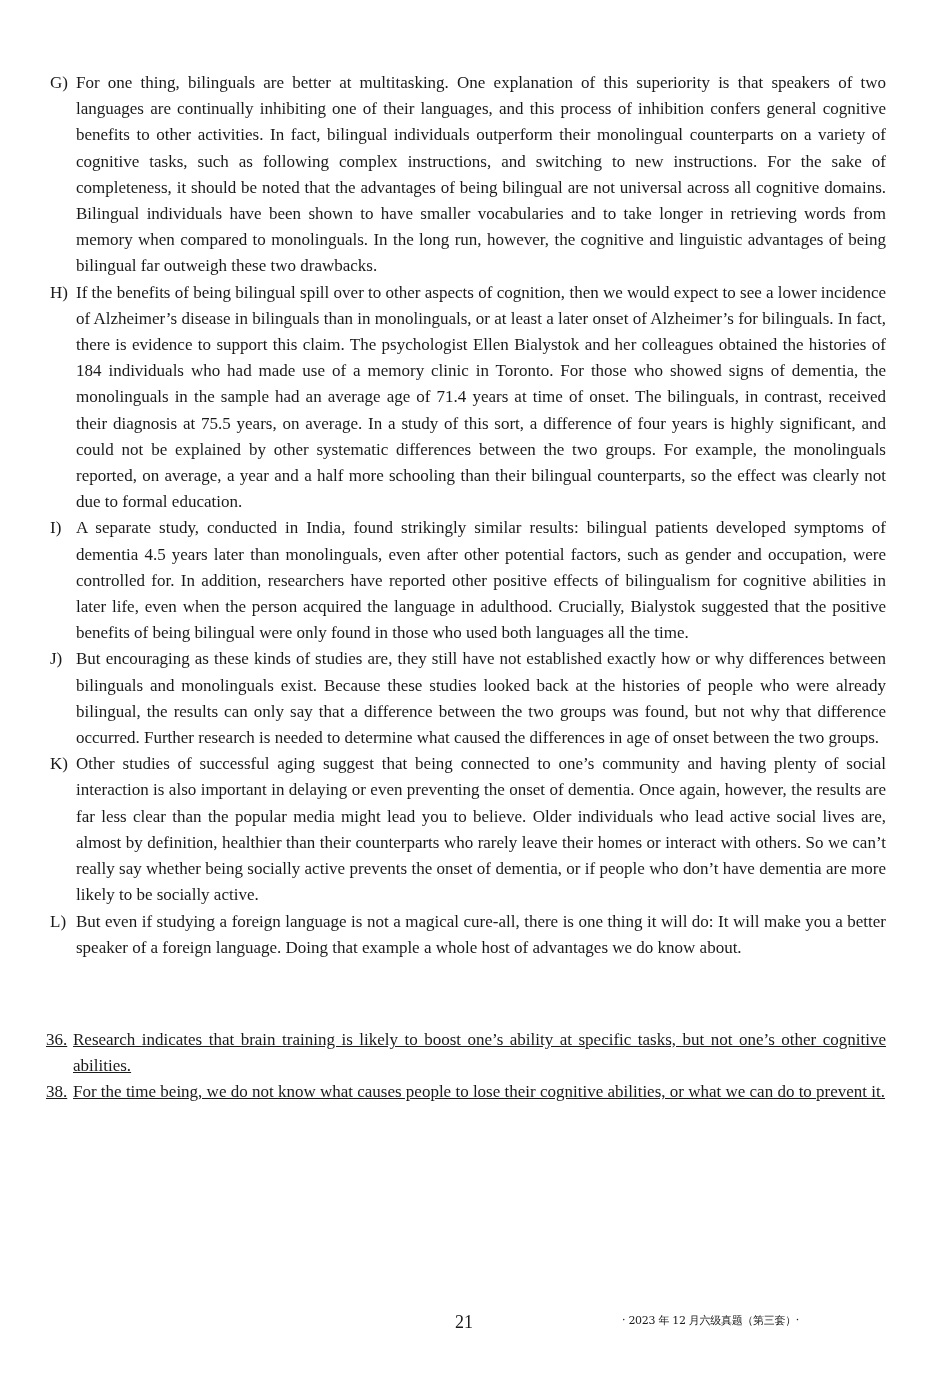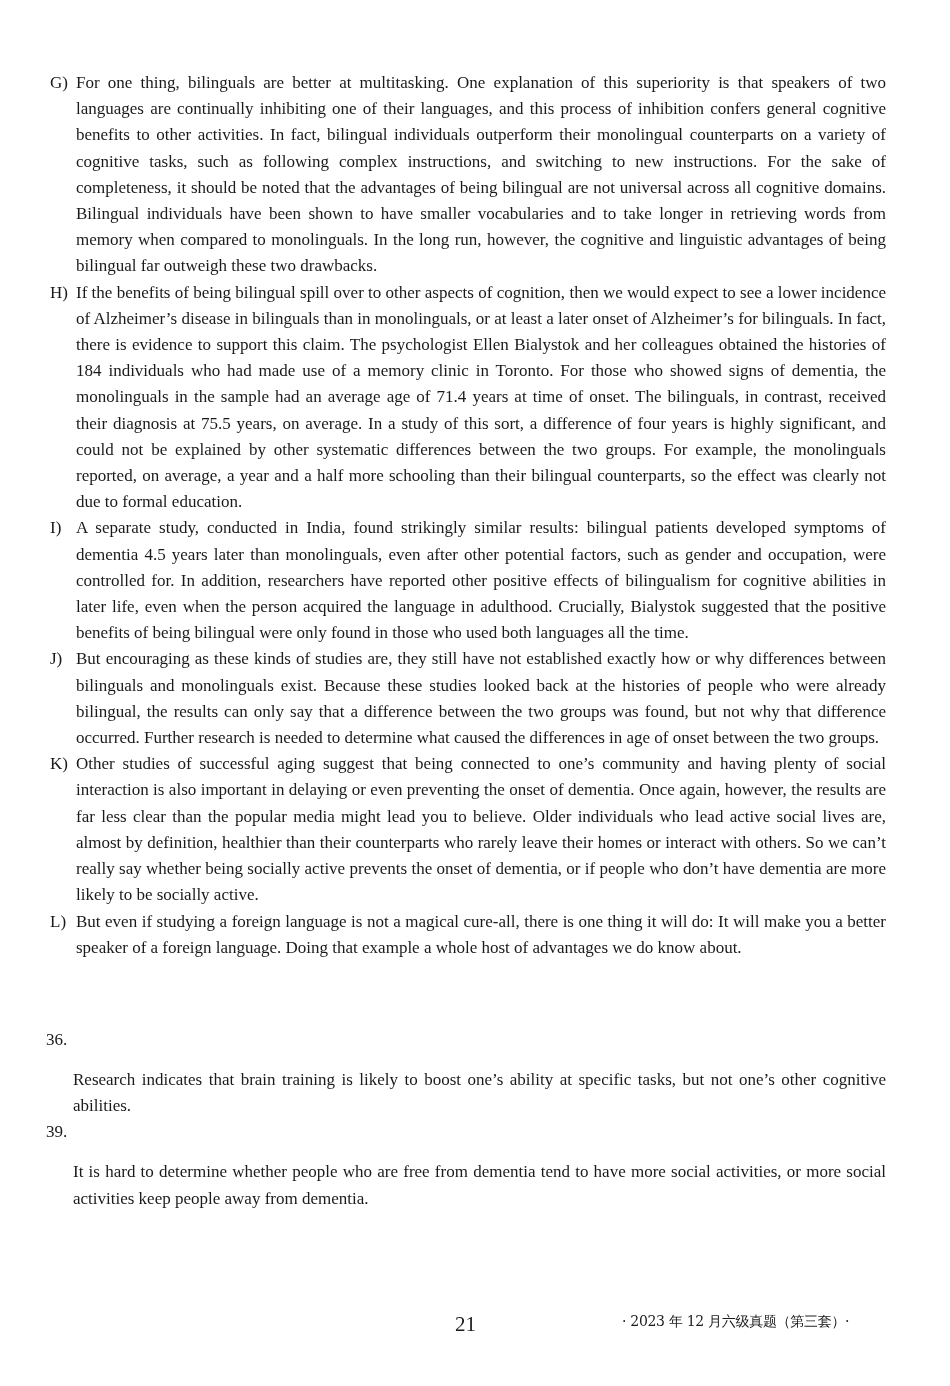--- a/index.html
+++ b/index.html
@@ -49,42 +49,42 @@
       left: 46px;
       top: 1027px;
       width: 840px;
     }
     .q {
       display: flex;
       font-size: 17px;
       line-height: 26.2px;
       text-align: justify;
       margin: 0;
+      text-decoration: underline;
     }
     .q .num {
       flex: 0 0 27px;
       width: 27px;
       white-space: nowrap;
     }
     .q .qtext {
       flex: 1 1 auto;
       text-align: justify;
-      margin-top: 40px;
     }
     .footer-page {
       position: absolute;
       left: 455px;
       top: 1312px;
-      font-size: 21px;
+      font-size: 18px;
     }
     .footer-title {
       position: absolute;
       left: 622px;
       top: 1313px;
-      font-size: 14px;
+      font-size: 11px;
       font-family: "DejaVu Serif", "Liberation Serif", serif;
       white-space: nowrap;
       letter-spacing: -0.3px;
     }
   </style>
 </head>
 <body>
 
 <div class="page">
 
@@ -114,21 +114,21 @@
       <span class="body">But even if studying a foreign language is not a magical cure-all, there is one thing it will do: It will make you a better speaker of a foreign language. Doing that example a whole host of advantages we do know about.</span>
     </div>
   </div>
 
   <div class="questions">
     <div class="q">
       <span class="num">36.</span>
       <span class="qtext">Research indicates that brain training is likely to boost one’s ability at specific tasks, but not one’s other cognitive abilities.</span>
     </div>
     <div class="q">
-      <span class="num">39.</span>
-      <span class="qtext">It is hard to determine whether people who are free from dementia tend to have more social activities, or more social activities keep people away from dementia.</span>
+      <span class="num">38.</span>
+      <span class="qtext">For the time being, we do not know what causes people to lose their cognitive abilities, or what we can do to prevent it.</span>
     </div>
   </div>
 
   <div class="footer-page">21</div>
   <div class="footer-title">· 2023 年 12 月六级真题（第三套）·</div>
 
 </div>
 
 </body></html>

